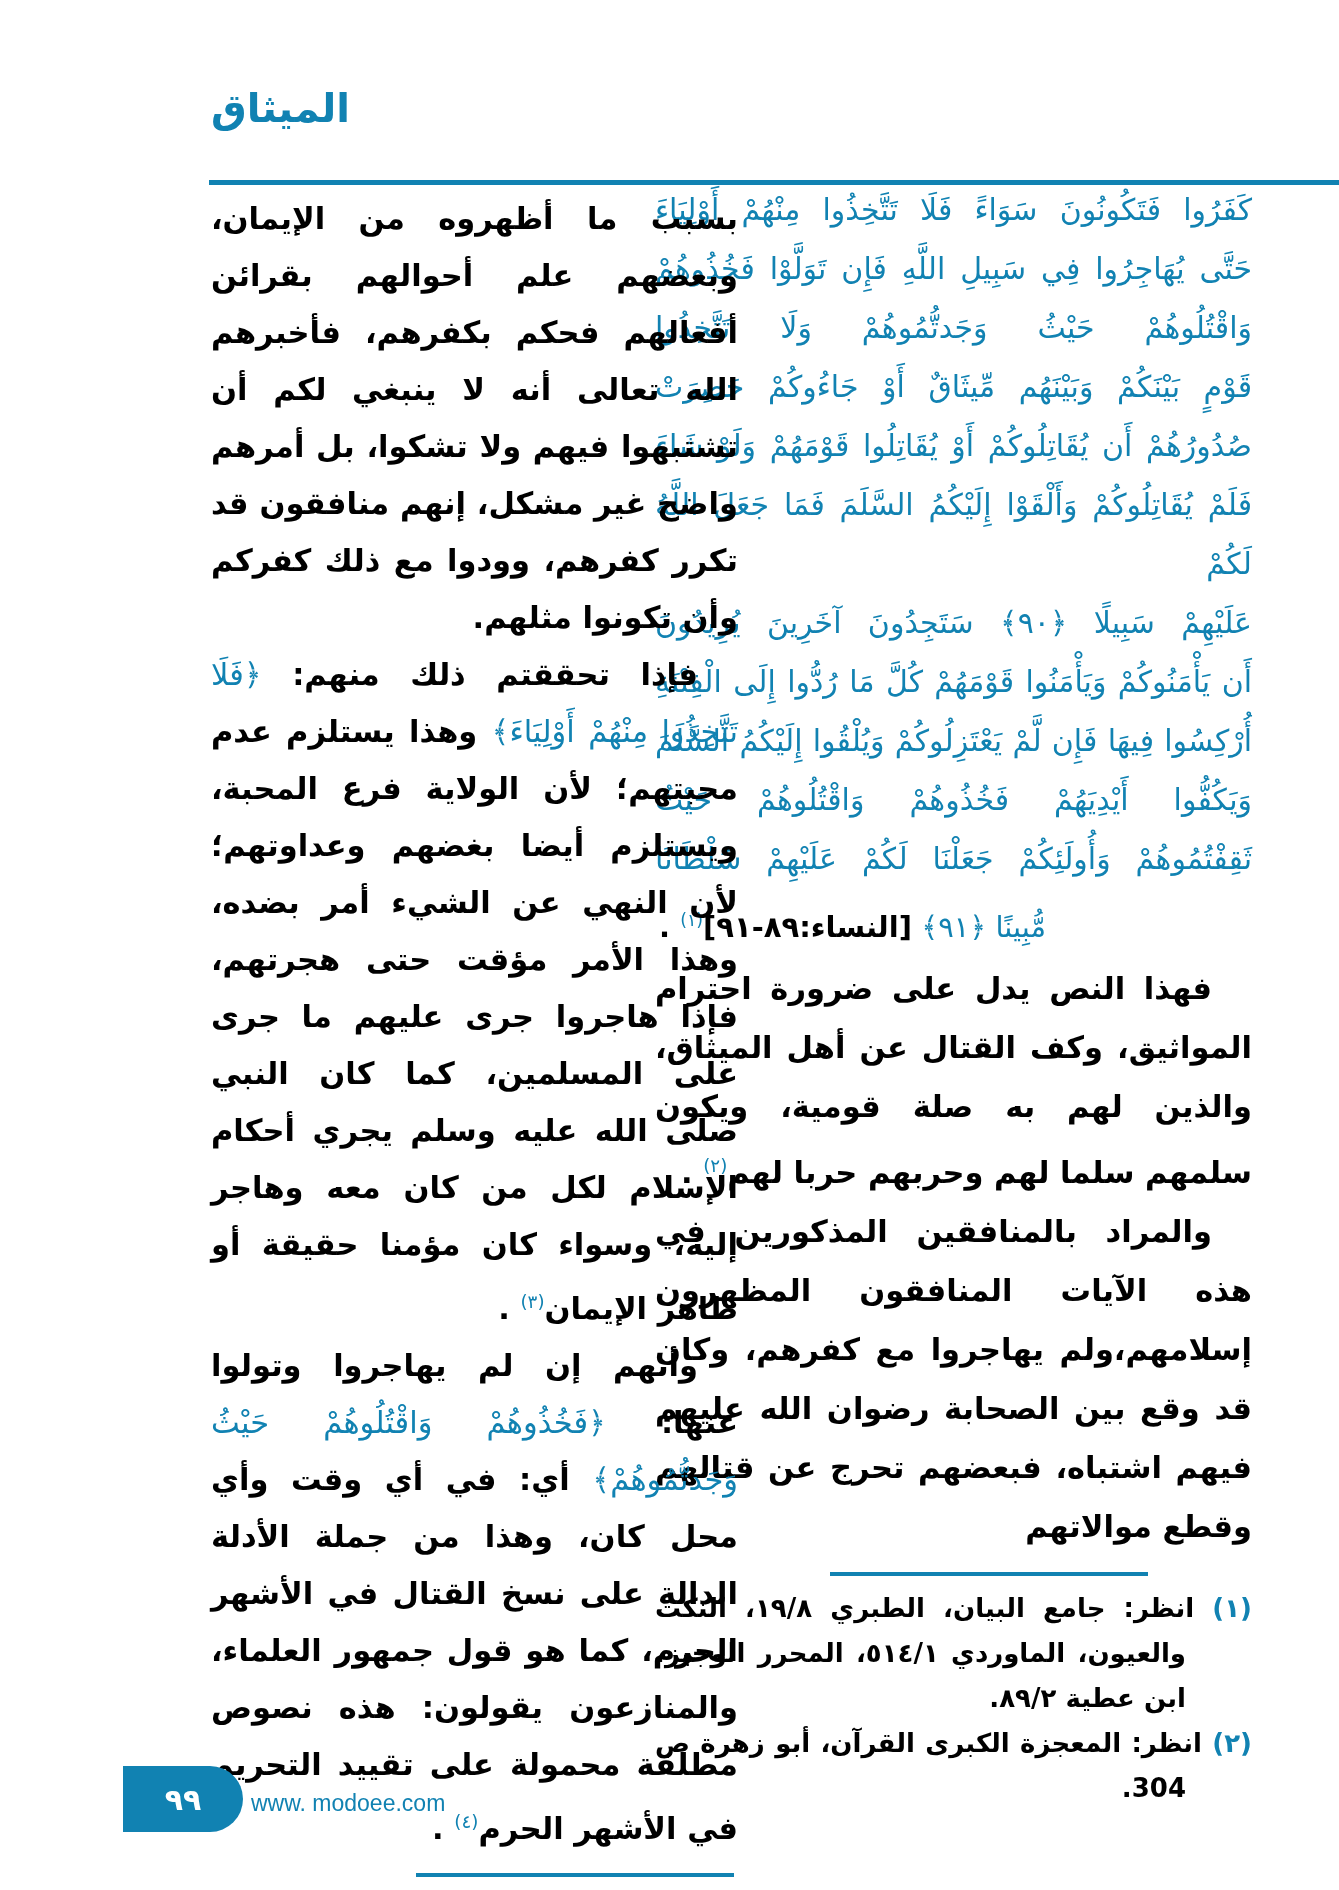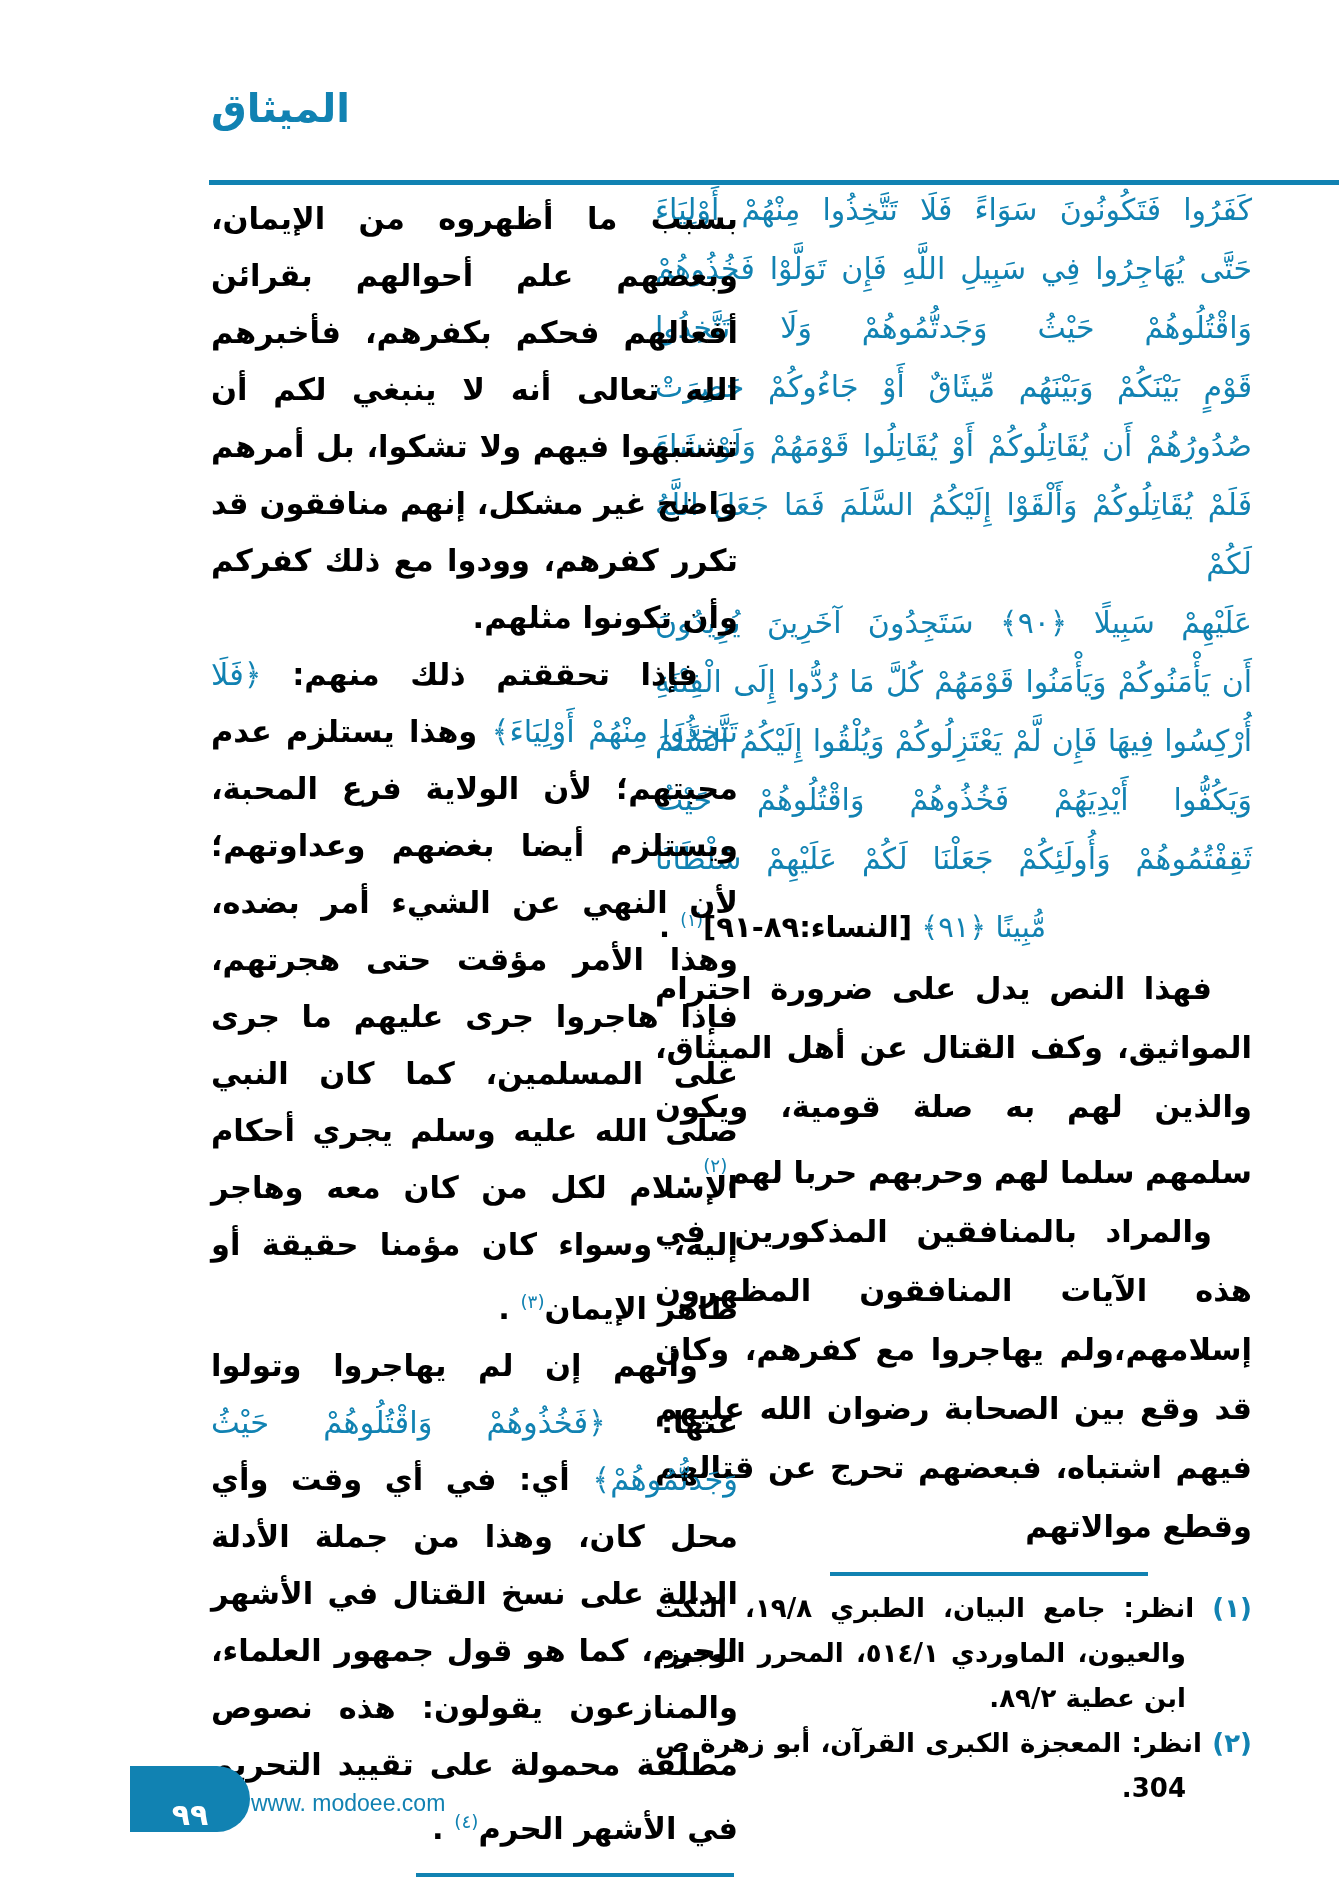--- a/index.html
+++ b/index.html
@@ -54,23 +54,23 @@
   }
   .col-right .fn-divider{ margin-right:104px; margin-left:auto; width:318px; }
   .footnote{
     font-size:26px; line-height:45px; font-weight:700; color:var(--ink);
     text-align:justify; padding-right:66px; text-indent:-66px;
   }
   .col-left .footnote{ line-height:44px; }
   .fn-marker{ color:var(--accent); }
   
   .page-pill{
-    position:absolute; left:11px; top:1766px; width:120px; height:66px;
+    position:absolute; left:4px; top:1766px; width:120px; height:66px;
     background:var(--accent); border-radius:0 33px 33px 0;
-    display:flex; align-items:flex-end; justify-content:center;
+    display:flex; align-items:center; justify-content:center;
   }
   .page-pill span{ color:#ffffff; font-size:30px; font-weight:700; }
   .website{
     position:absolute; left:132px; top:1768px; direction:ltr;
     color:var(--accent); font-size:23px; font-weight:400;
     font-family:"Liberation Sans", sans-serif;
     margin-top:22px;
   }
 </style>
 </head>

